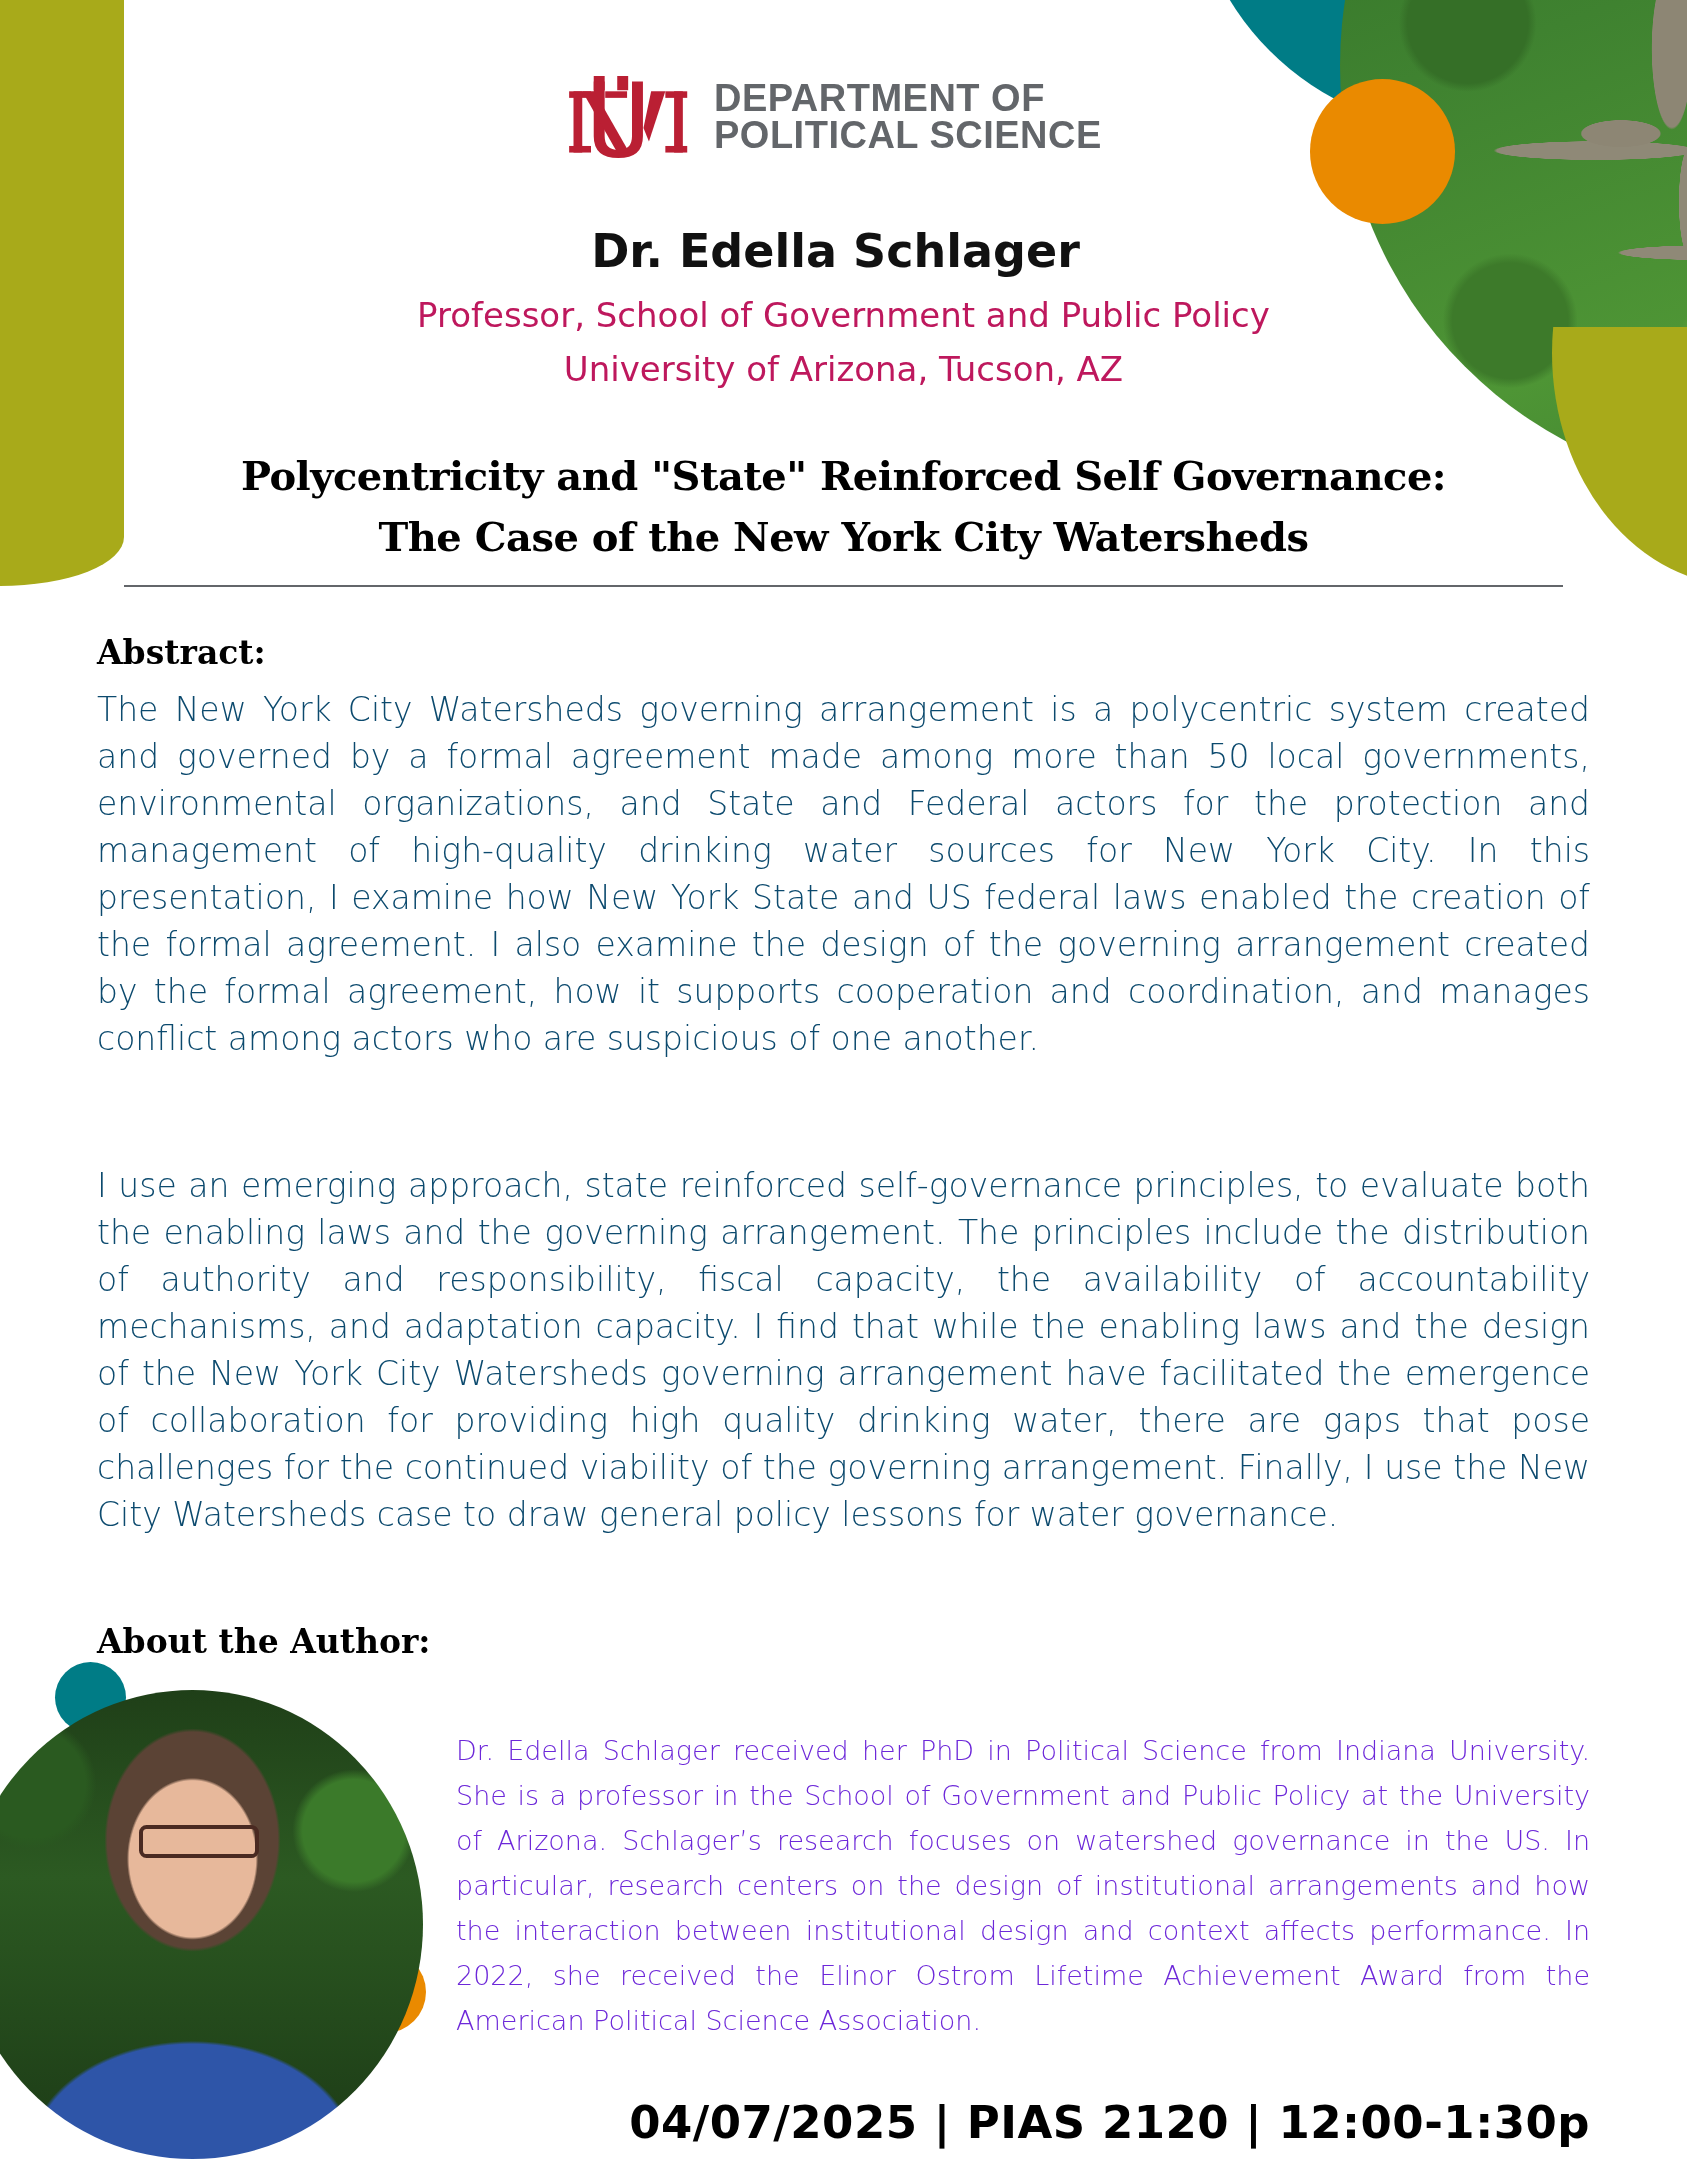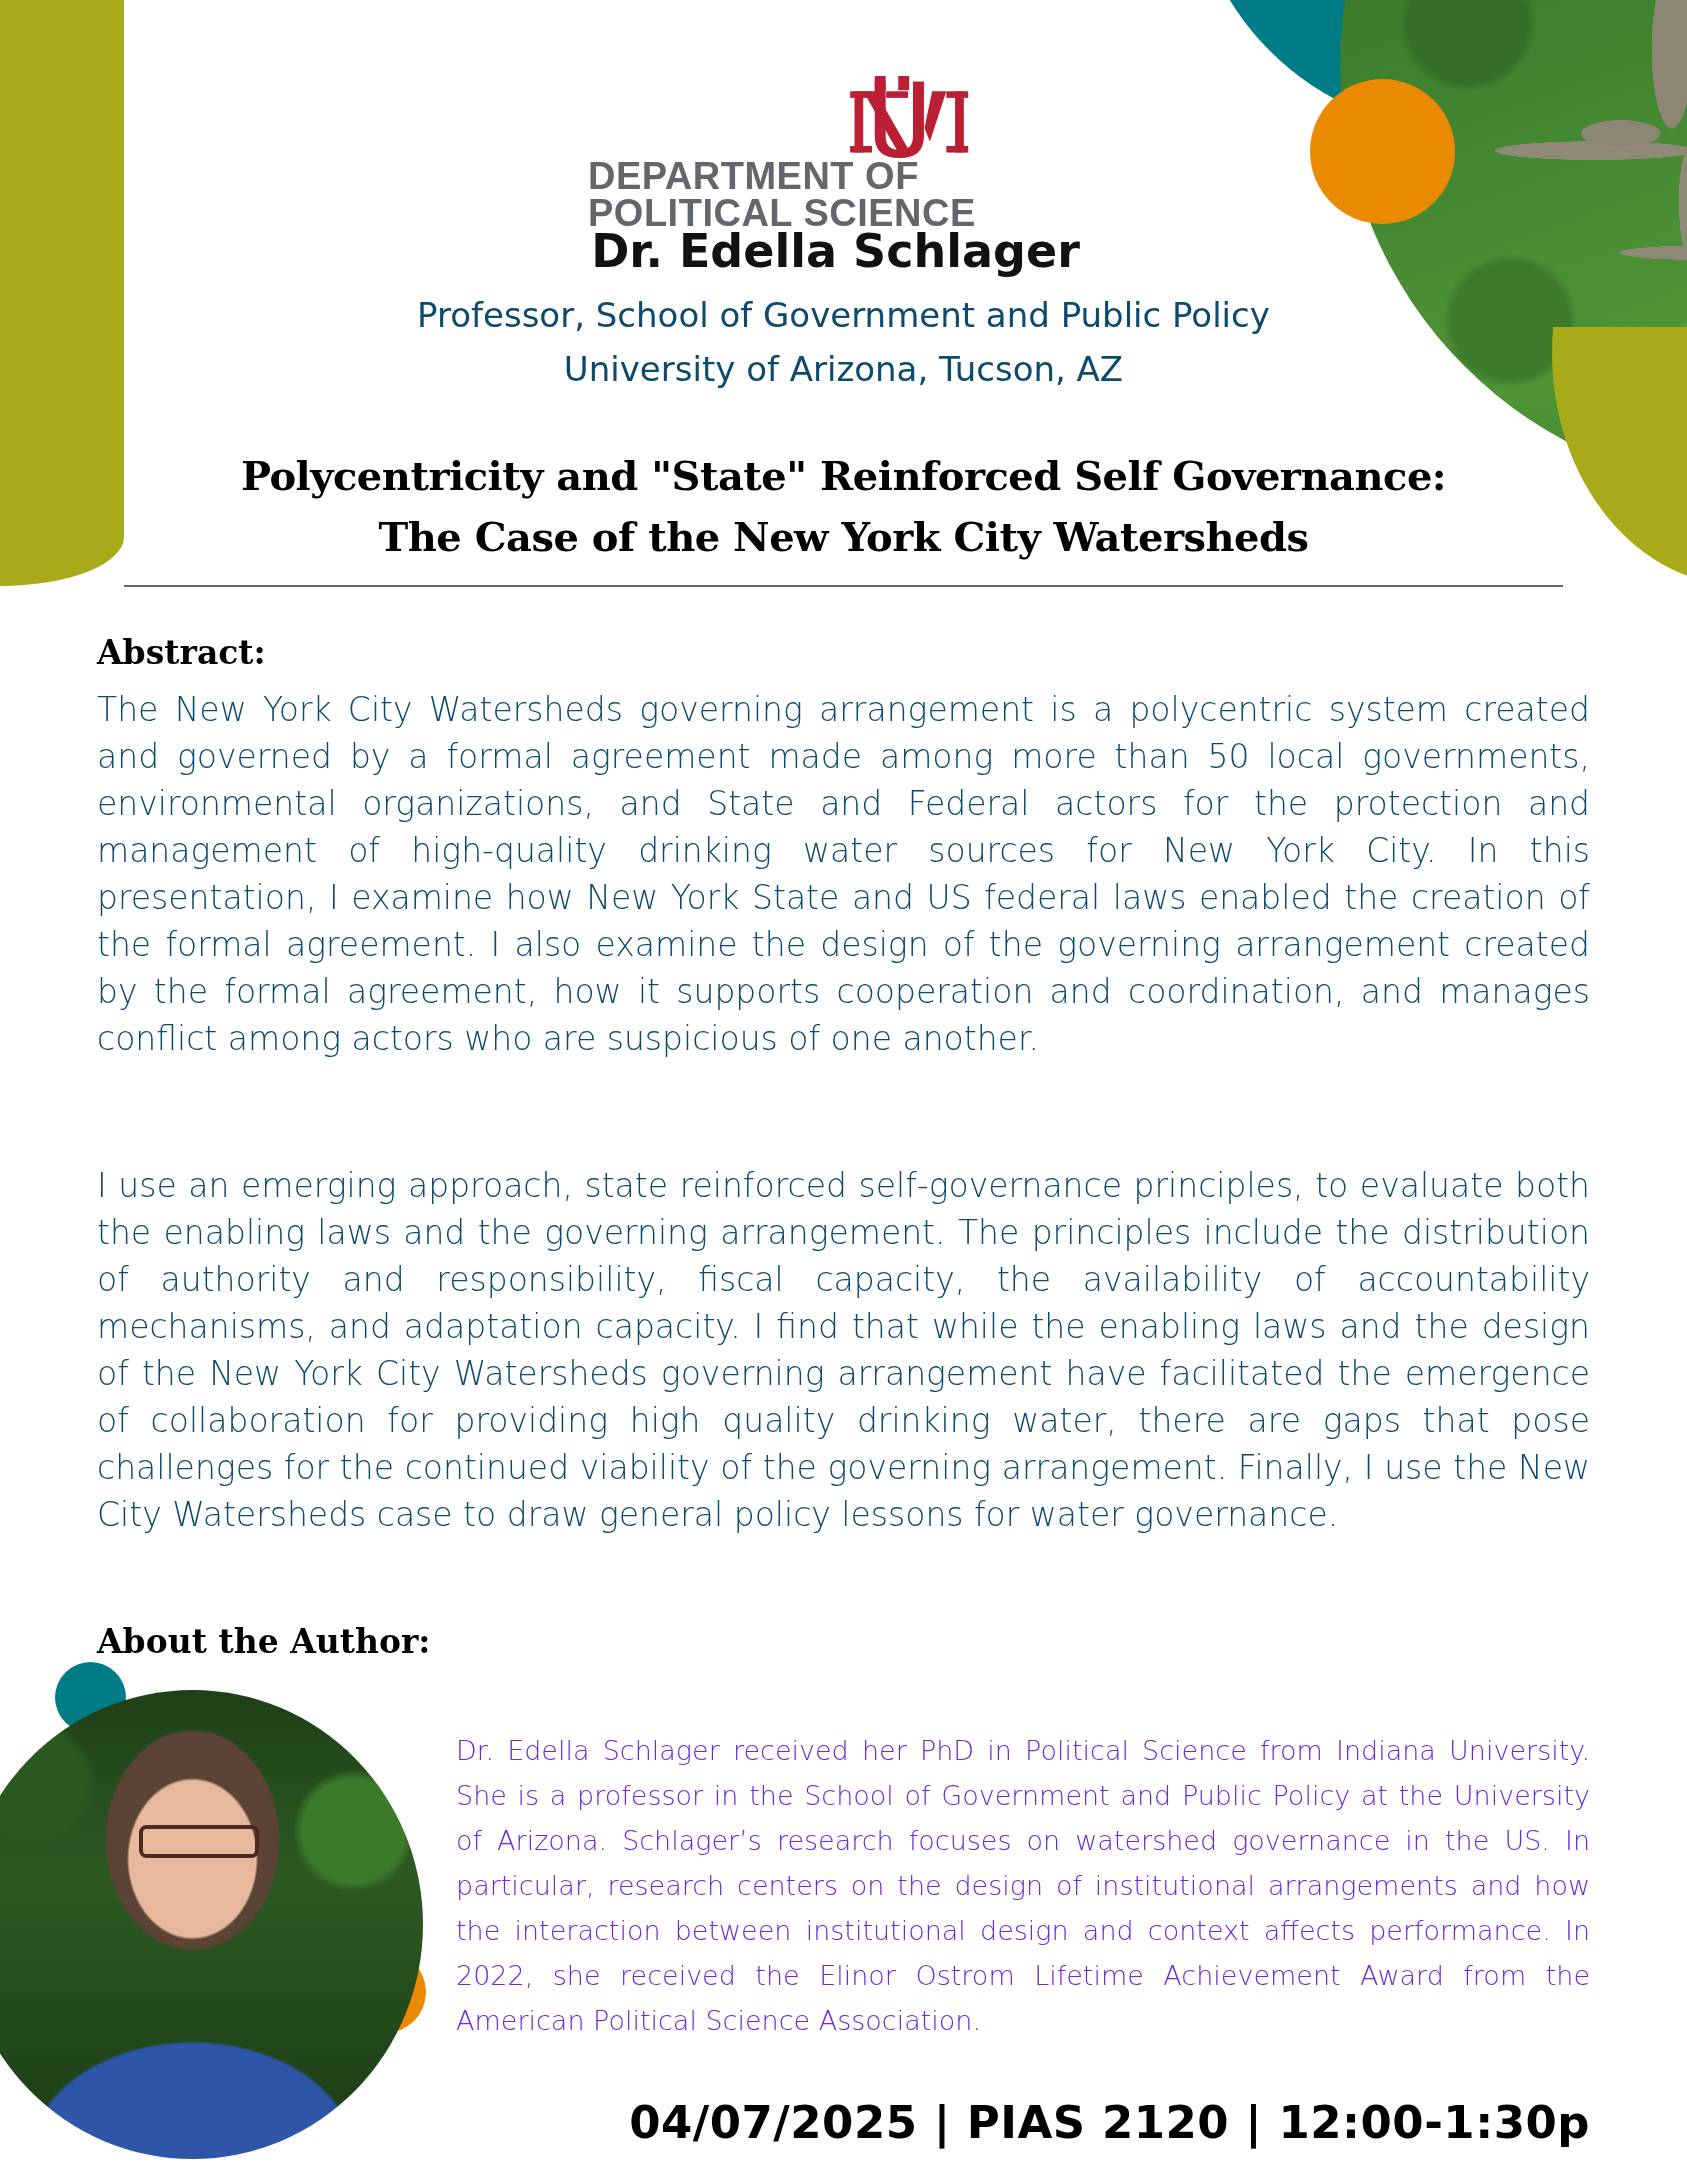--- a/index.html
+++ b/index.html
@@ -19,27 +19,27 @@
       radial-gradient(circle at 20% 80%, #3d7a2a 0 6%, transparent 7%),
       radial-gradient(circle at 60% 70%, #2f6a22 0 8%, transparent 9%),
       radial-gradient(circle at 15% 45%, #356f27 0 7%, transparent 8%),
       radial-gradient(circle at 50% 85%, #5a9a3a 0 10%, transparent 11%),
       linear-gradient(160deg, #2f6a25 0%, #3f8230 40%, #4e9535 70%, #3a7a2c 100%); }
   .orange-top { left: 1310px; top: 79px; width: 145px; height: 145px; border-radius: 50%; background: #EA8A00; }
   .green-blob-clip { left: 1552px; top: 327px; width: 135px; height: 258px; overflow: hidden; }
   .green-blob-inner { position: absolute; left: 0; top: -207px; width: 382px; height: 466px; border-radius: 50%; background: #A8AA1A; }
 
   
-  .logo { left: 569px; top: 76px; display: flex; align-items: flex-end; flex-direction: column; }
+  .logo { left: 569px; top: 76px; display: flex; align-items: center; }
   .logo-mark { width: 126px; height: 82px; position: relative; }
   .logo-text { margin-left: 19px; color: #63666A; font-family: "Liberation Sans", sans-serif; font-weight: bold; font-size: 38px; line-height: 37px; letter-spacing: 0.5px; }
 
   
   .speaker-name { left: 0; width: 1671px; top: 224px; text-align: center; font-family: "DejaVu Sans", sans-serif; font-weight: bold; font-size: 46px; color: #111; }
-  .speaker-role { left: 0; width: 1687px; text-align: center; font-family: "DejaVu Sans", sans-serif; font-size: 34px; color: #0c4a6e; }
+  .speaker-role { left: 0; width: 1687px; text-align: center; font-family: "DejaVu Sans", sans-serif; font-size: 34px; color: #be185d; }
   .role1 { top: 295px; }
   .role2 { top: 349px; }
   .talk-title { left: 0; width: 1687px; top: 445px; text-align: center; font-family: "DejaVu Serif", serif; font-weight: bold; font-size: 40px; line-height: 61px; color: #000; letter-spacing: -0.5px; }
   .divider { left: 124px; top: 585px; width: 1439px; height: 2.2px; background: #63666A; }
 
   
   .section-head { font-family: "DejaVu Serif", serif; font-weight: bold; font-size: 33px; color: #000; margin-top: 9px; }
   .abstract-head { left: 97px; top: 624px; }
   .about-head { left: 97px; top: 1613px; }
   .para { left: 97px; width: 1493px; font-family: "DejaVu Sans", sans-serif; font-size: 33px; line-height: 47px; text-align: justify; color: #0c4a6e; font-weight: 300; }

